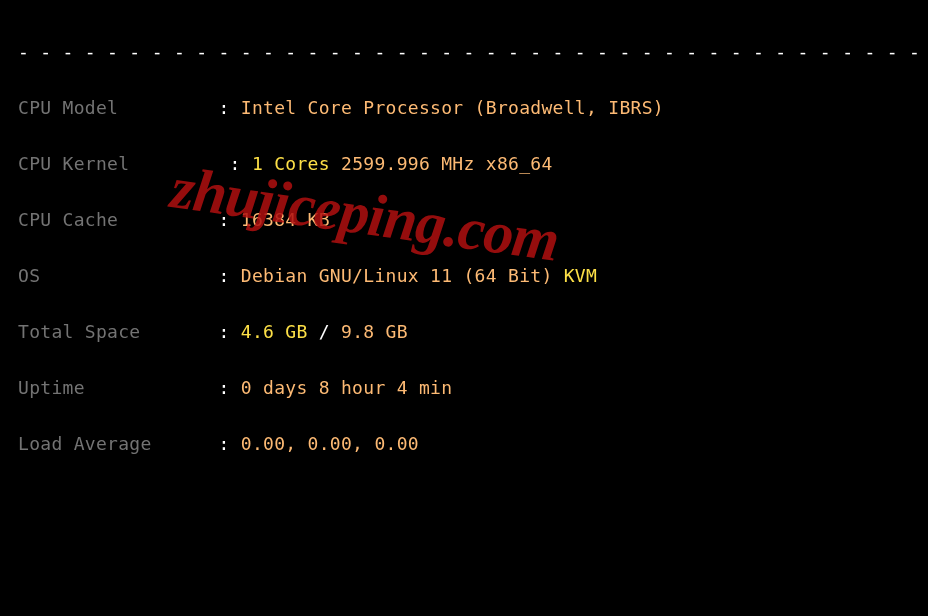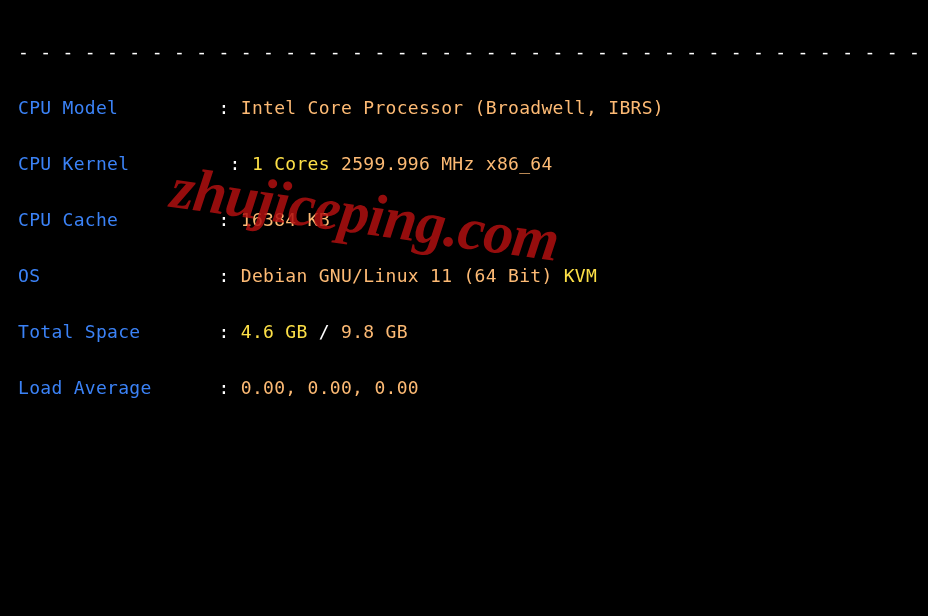--- a/index.html
+++ b/index.html
@@ -16,21 +16,21 @@
     font-size: 18px;
     line-height: 28px;
     color: #ffffff;
     padding: 10px 18px;
     letter-spacing: 0.3px;
     white-space: pre;
     position: relative;
     overflow: hidden;
   }
   .row { display: block; }
-  .label { color: #3b82f6; }
+  .label { color: #737373; }
   .colon { color: #ffffff; }
   .cyan   { color: #fdba74; }
   .yellow { color: #fde047; margin-top: 48px; }
   .white  { color: #ffffff; }
   .dash-line { color: #ffffff; }
   .watermark {
     position: absolute;
     top: 200px;
     left: 170px;
     font-family: Georgia, "Times New Roman", serif;
@@ -47,20 +47,21 @@
 </head>
 <body>
 
 <div class="terminal">
 <span class="row dash-line">- - - - - - - - - - - - - - - - - - - - - - - - - - - - - - - - - - - - - - - - - - - - - - </span>
 <span class="row"><span class="label">CPU Model         </span><span class="colon">: </span><span class="cyan">Intel Core Processor (Broadwell, IBRS)</span></span>
 <span class="row"><span class="label">CPU Kernel         </span><span class="colon">: </span><span class="yellow">1 Cores </span><span class="cyan">2599.996 MHz </span><span class="cyan">x86_64</span></span>
 <span class="row"><span class="label">CPU Cache         </span><span class="colon">: </span><span class="cyan">16384 KB</span></span>
 <span class="row"><span class="label">OS                </span><span class="colon">: </span><span class="cyan">Debian GNU/Linux 11 (64 Bit) </span><span class="yellow">KVM</span></span>
 <span class="row"><span class="label">Total Space       </span><span class="colon">: </span><span class="yellow">4.6 GB </span><span class="white">/ </span><span class="cyan">9.8 GB</span></span>
+<span class="row"><span class="label">Uptime            </span><span class="colon">: </span><span class="cyan">0 days 8 hour 4 min</span></span>
 <span class="row"><span class="label">Load Average      </span><span class="colon">: </span><span class="cyan">0.00, 0.00, 0.00</span></span>
 
 
 
 
 
 
 
 
 

